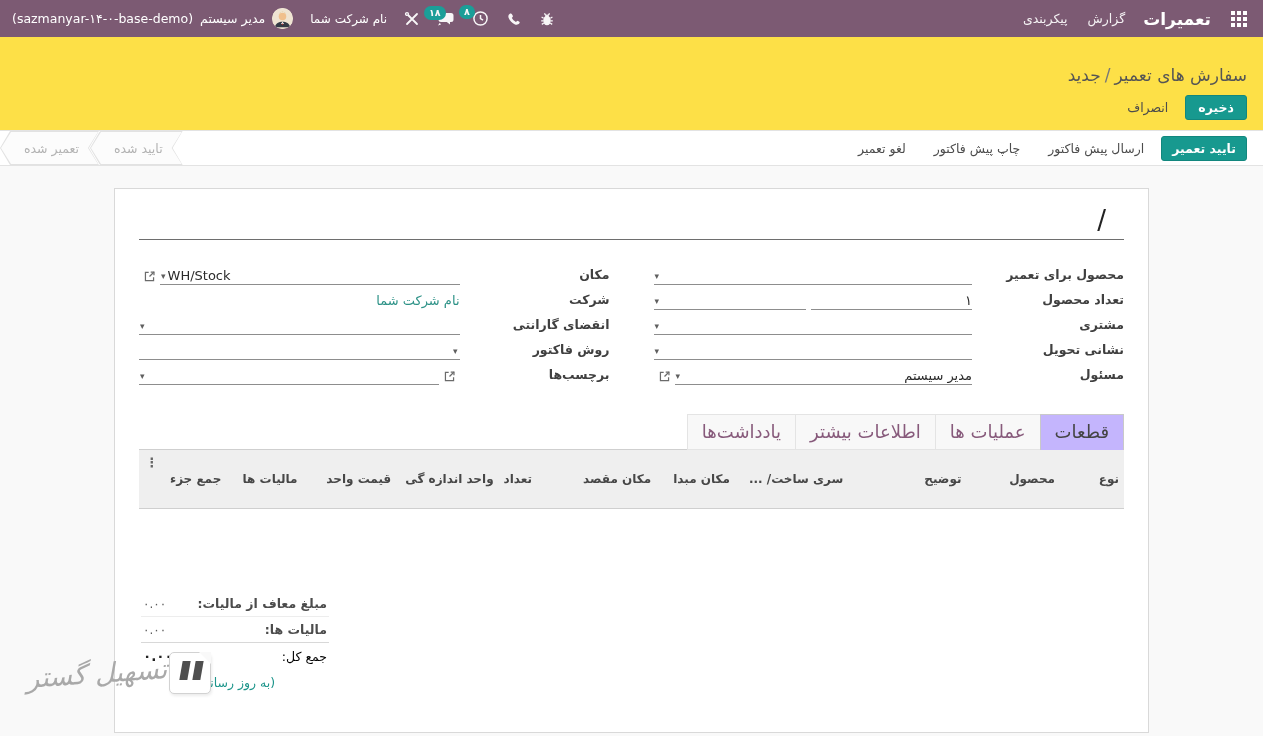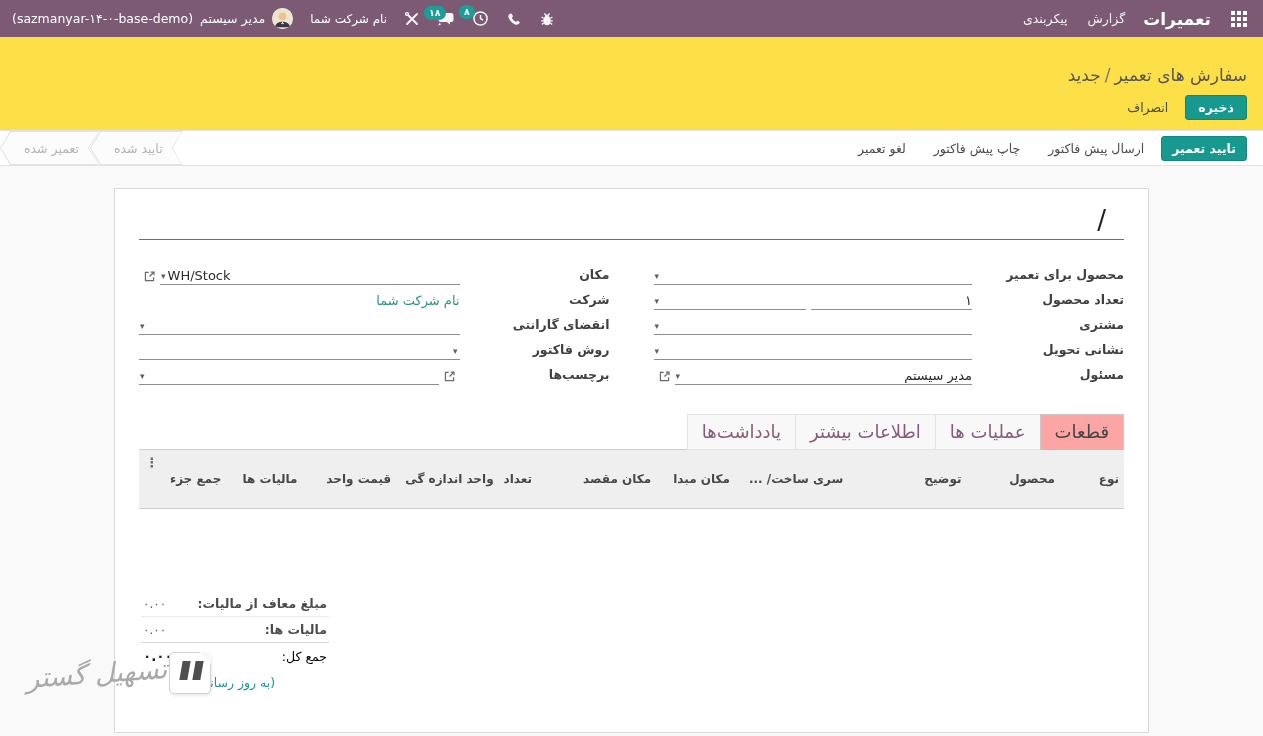--- a/index.html
+++ b/index.html
@@ -65,21 +65,21 @@
   .fvalue.ltr { direction:ltr; }
   .company-link { flex:1; font-size:13px; color:#2d9287; padding-bottom:2px; cursor:pointer; }
   .qty-split { flex:1; display:flex; gap:5px; }
   .qty-split .seg-qty { flex:1.05; }
   .qty-split .seg-uom { flex:1; }
 
   
   .notebook { margin-top:28px; }
   .tabs { display:flex; position:relative; top:1px; padding:0; }
   .tab { font-size:18px; padding:6px 14px 7px; cursor:pointer; color:#875a7b; background:#f8f8f8; border:1px solid #e4e4e4; margin-inline-start:-1px; }
-  .tab.active { background:#fca5a5; color:#444; border-color:#c9c9c9; border-bottom:none; z-index:2; margin-inline-start:0; }
+  .tab.active { background:#c4b5fd; color:#444; border-color:#c9c9c9; border-bottom:none; z-index:2; margin-inline-start:0; }
 
   
   .table-head { display:flex; background:#efefef; border-top:1px solid #cfcfcf; border-bottom:1px solid #cfcfcf; }
   .th { font-size:12px; font-weight:bold; color:#474747; padding:22px 5px; white-space:nowrap; overflow:hidden; }
   .th.num { text-align:left; }
   .th-kebab { width:26px; flex:none; text-align:center; color:#666; font-size:13px; font-weight:bold; padding:5px 0; cursor:pointer; }
   .add-line { display:inline-block; font-size:12.5px; color:#2d9287; padding:9px 6px; cursor:pointer; }
   .table-body-empty { border-bottom:1px solid #f1f1f1; }
 
   

